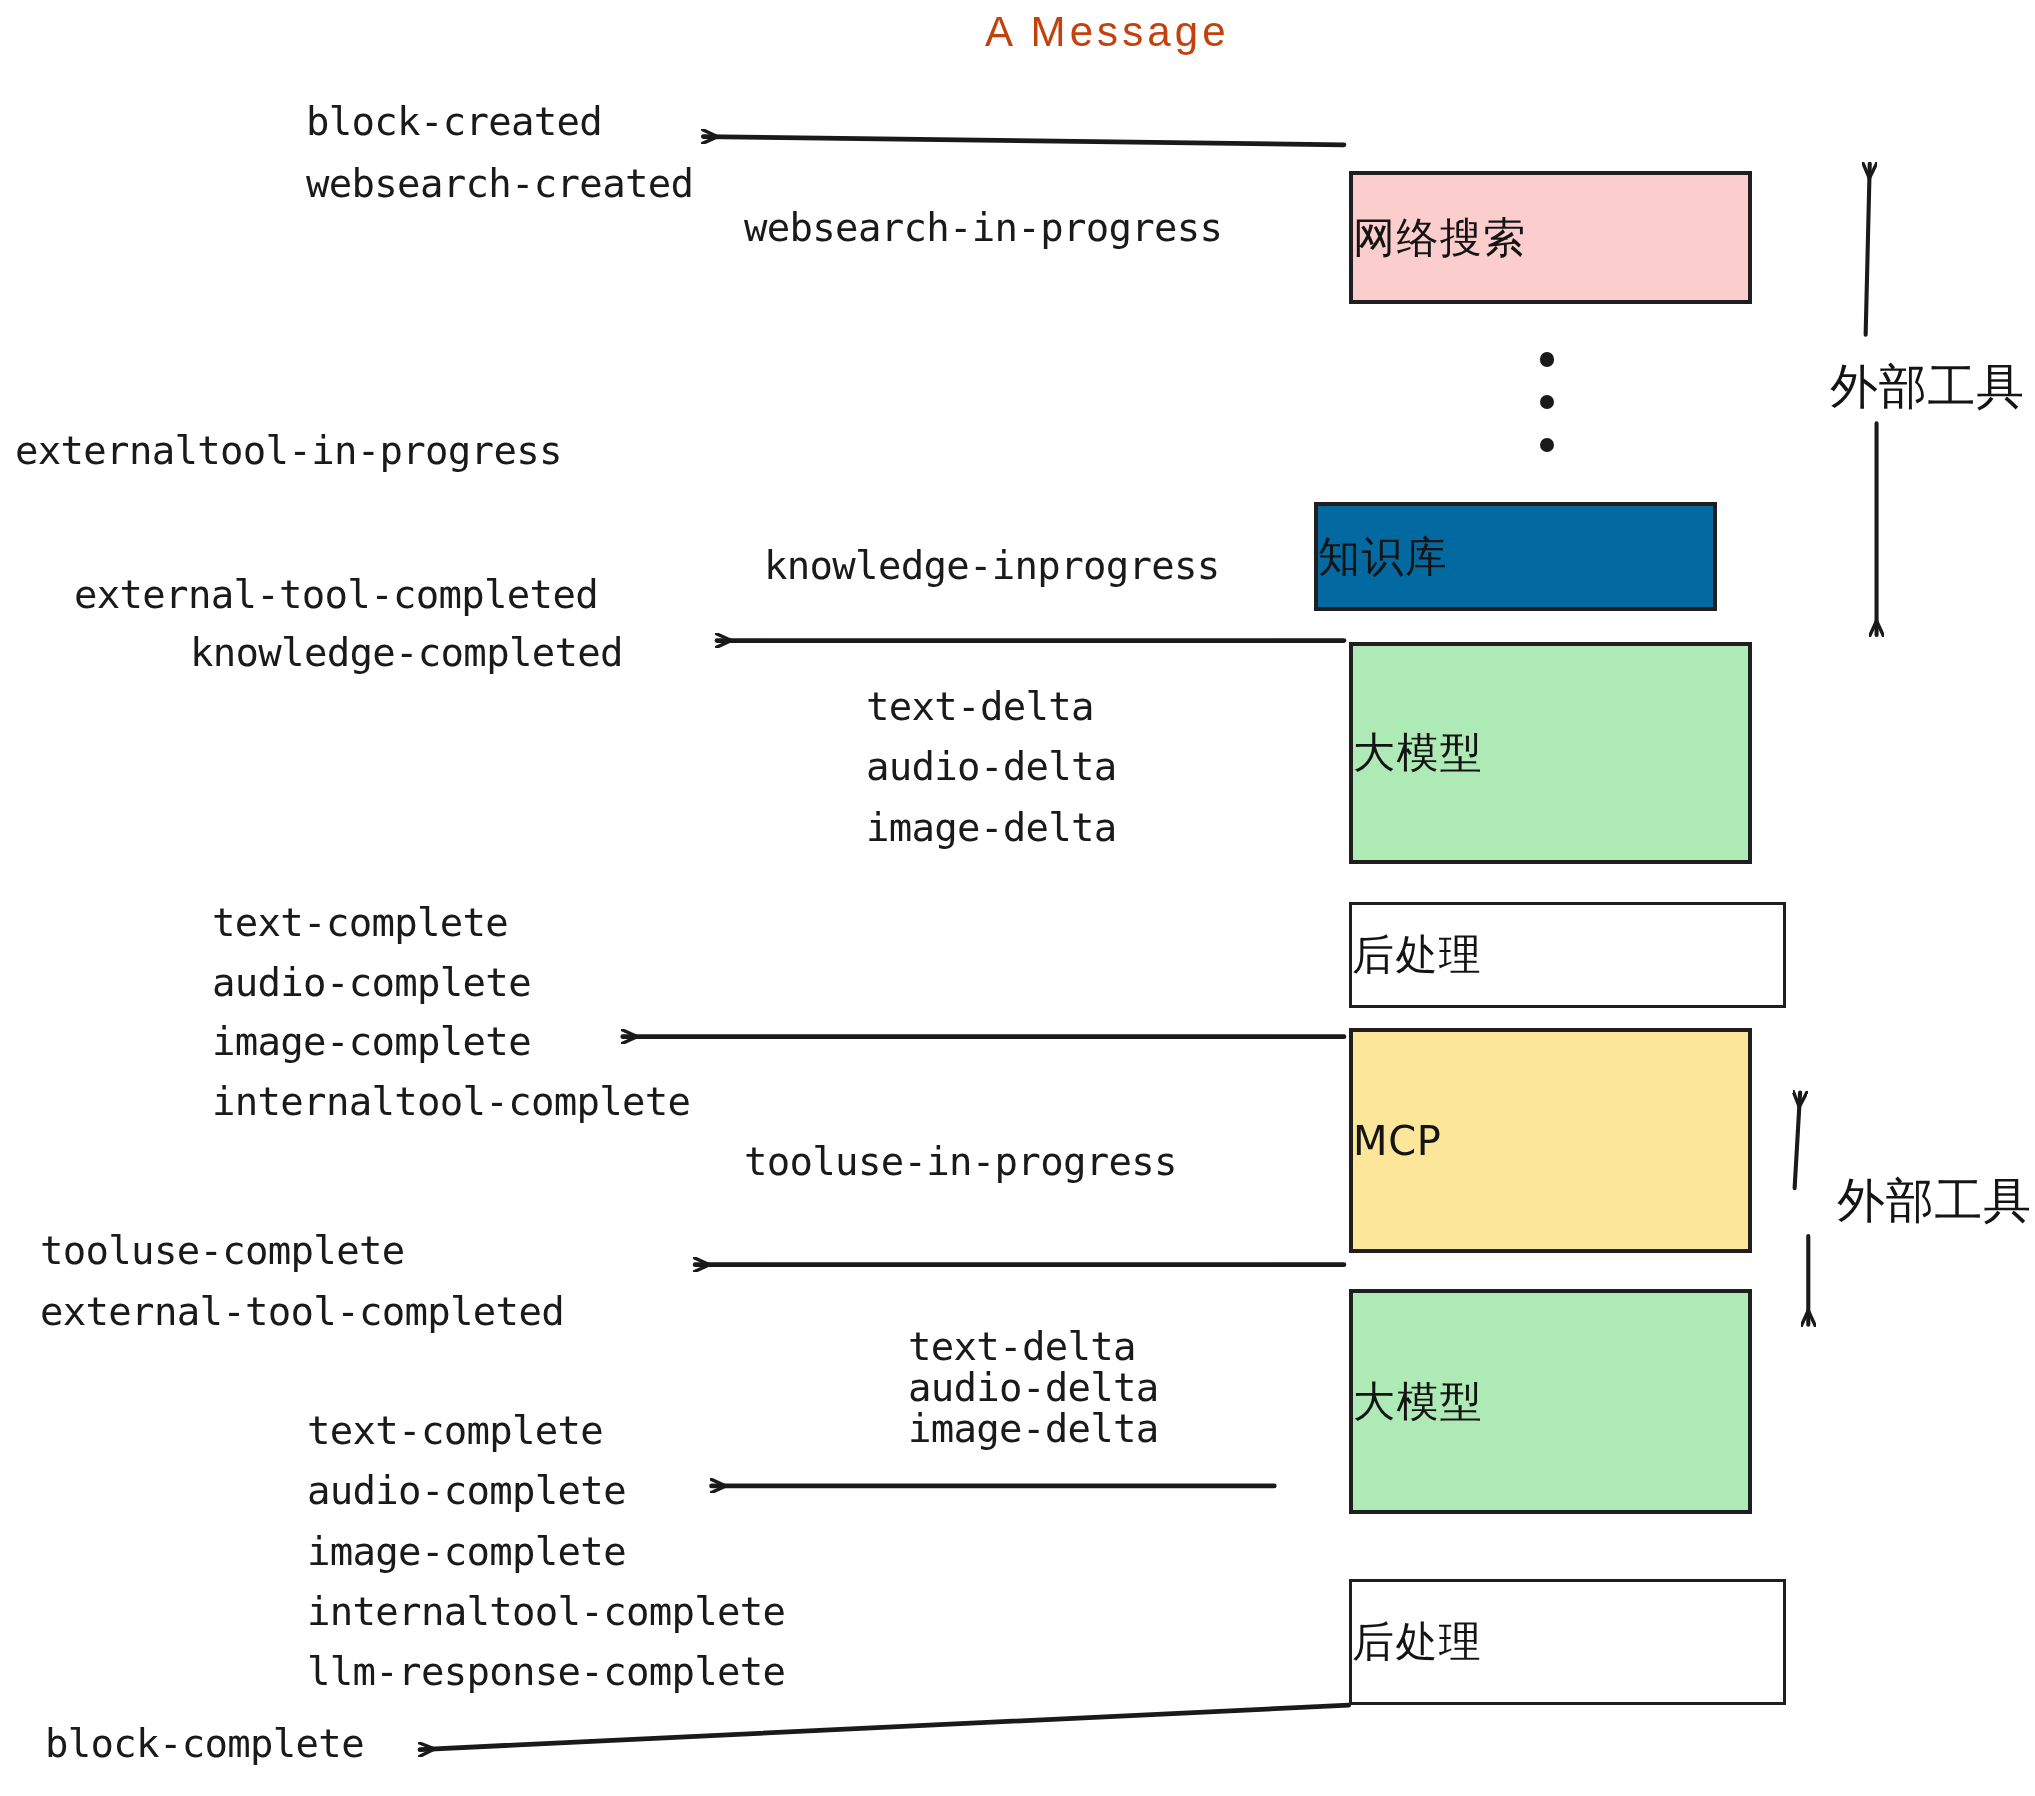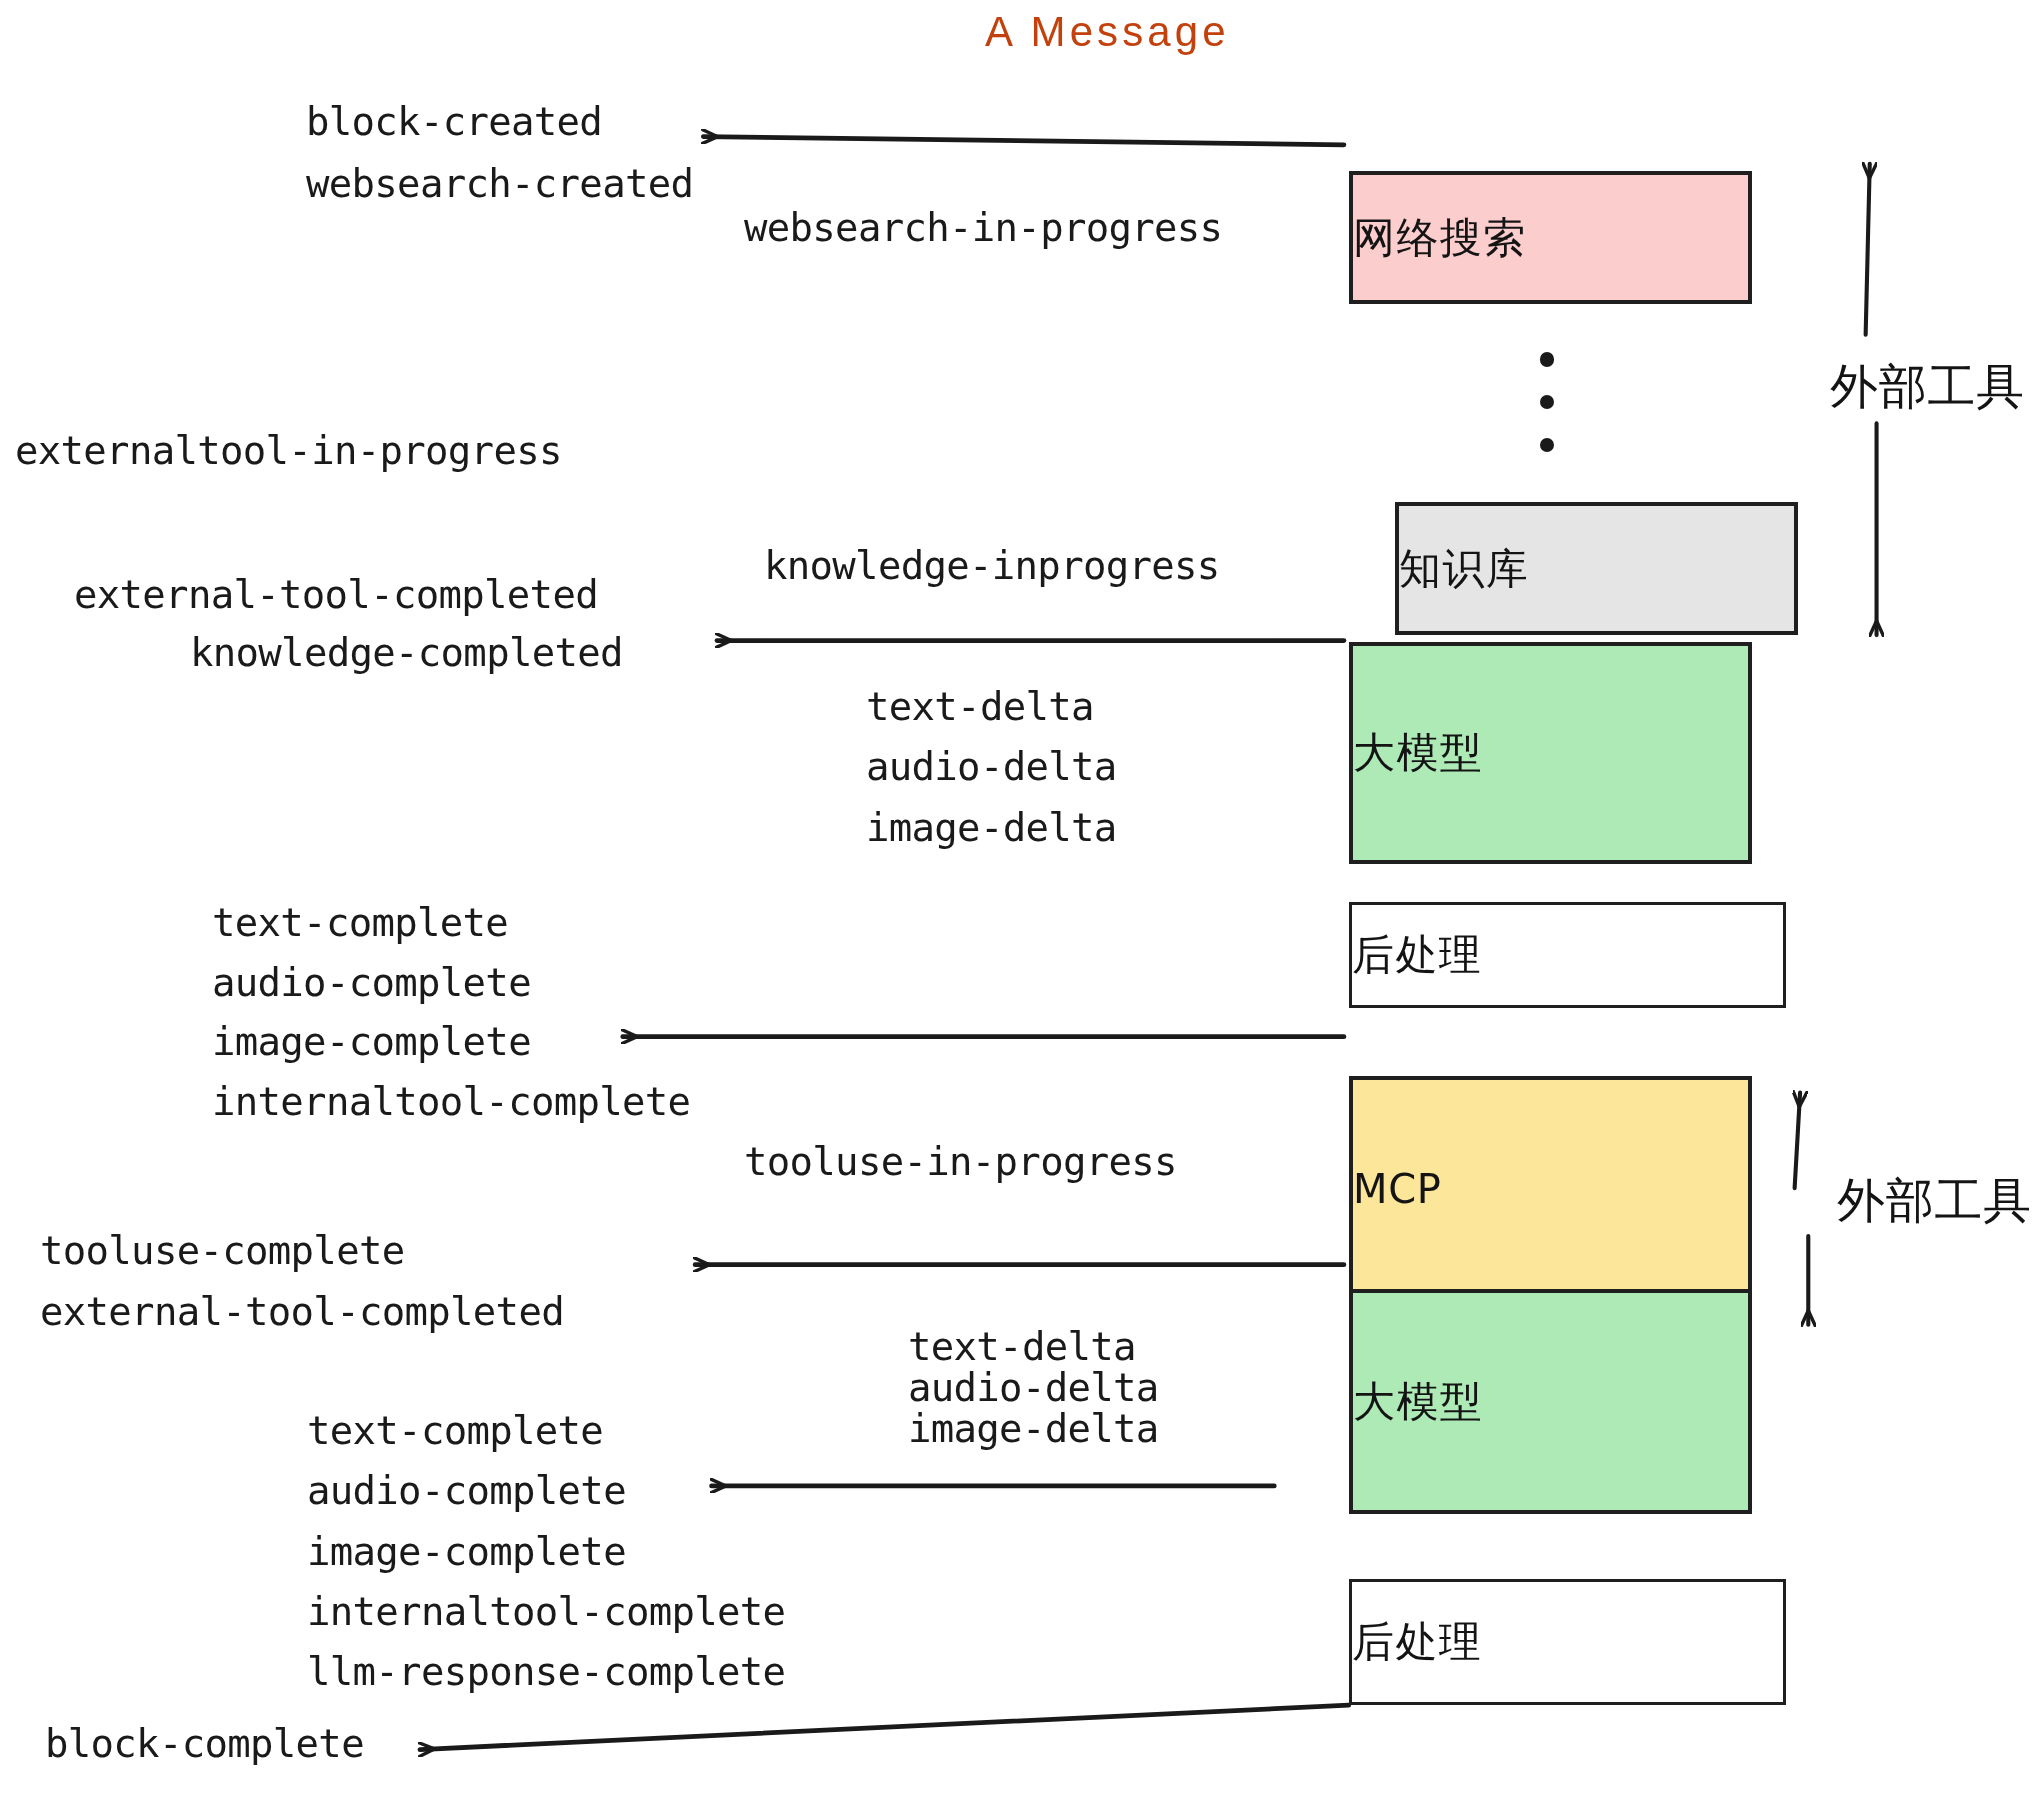--- a/index.html
+++ b/index.html
@@ -103,33 +103,33 @@
   <div class="node" style="left:1349px;top:171px;width:403px;height:133px;background:#fbcdcd;">
     <span class="lbl">网络搜索</span>
   </div>
 
   <div class="dots" style="left:1540px;top:338px;">
     <i></i>
       <i></i>
       <i></i>
   </div>
 
-  <div class="node" style="left:1395px;top:502px;width:403px;height:133px;background:#e5e5e5;">
+  <div class="node" style="left:1314px;top:502px;width:403px;height:109px;background:#0369a1;">
     <span class="lbl">知识库</span>
   </div>
 
   <div class="node" style="left:1349px;top:642px;width:403px;height:222px;background:#aeeab6;">
     <span class="lbl">大模型</span>
   </div>
 
   <div class="node" style="left:1349px;top:902px;width:437px;height:106px;background:#ffffff;border-width:3.4px;">
     <span class="lbl">后处理</span>
   </div>
 
-  <div class="node mcp" style="left:1349px;top:1076px;width:403px;height:225px;background:#fbe69a;">
+  <div class="node mcp" style="left:1349px;top:1028px;width:403px;height:225px;background:#fbe69a;">
     <span class="lbl">MCP</span>
   </div>
 
   <div class="node" style="left:1349px;top:1289px;width:403px;height:225px;background:#aeeab6;">
     <span class="lbl">大模型</span>
   </div>
 
   <div class="node" style="left:1349px;top:1579px;width:437px;height:126px;background:#ffffff;border-width:3.4px;">
     <span class="lbl">后处理</span>
   </div>

